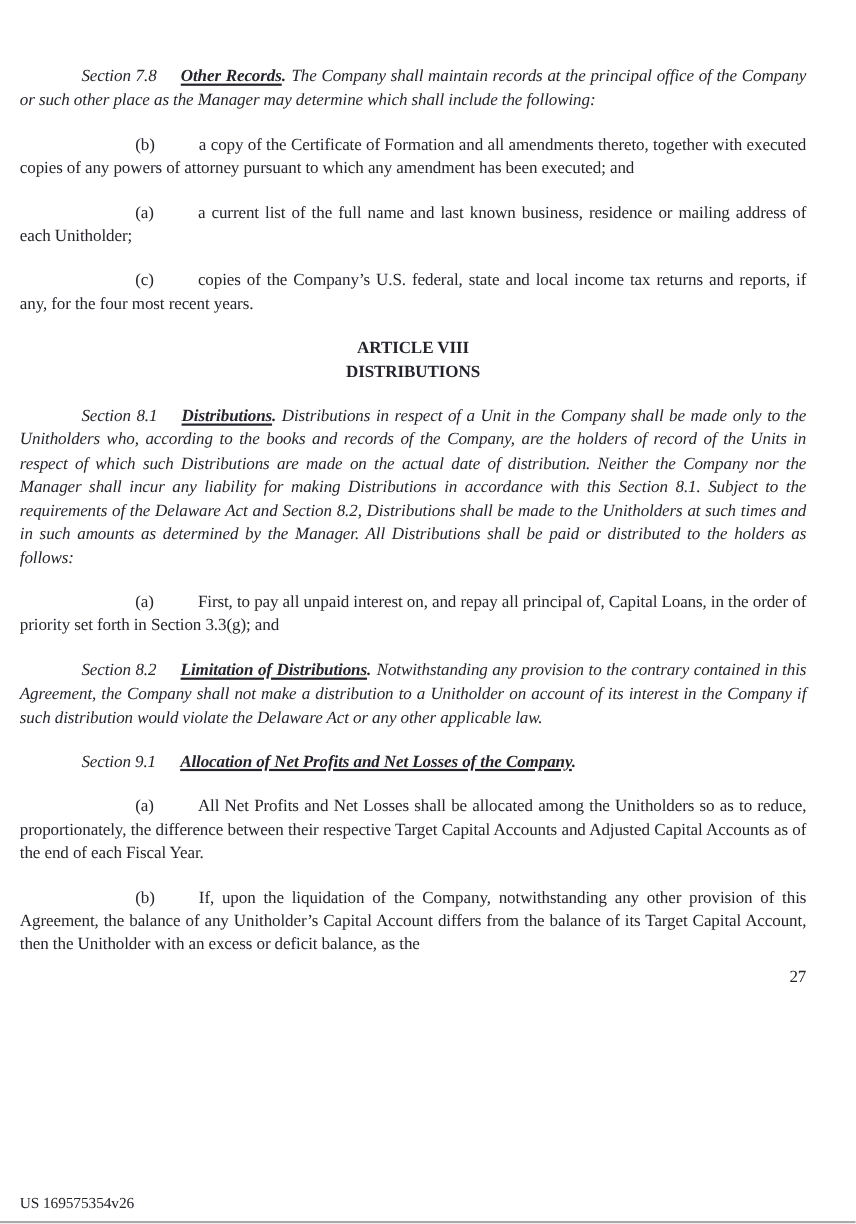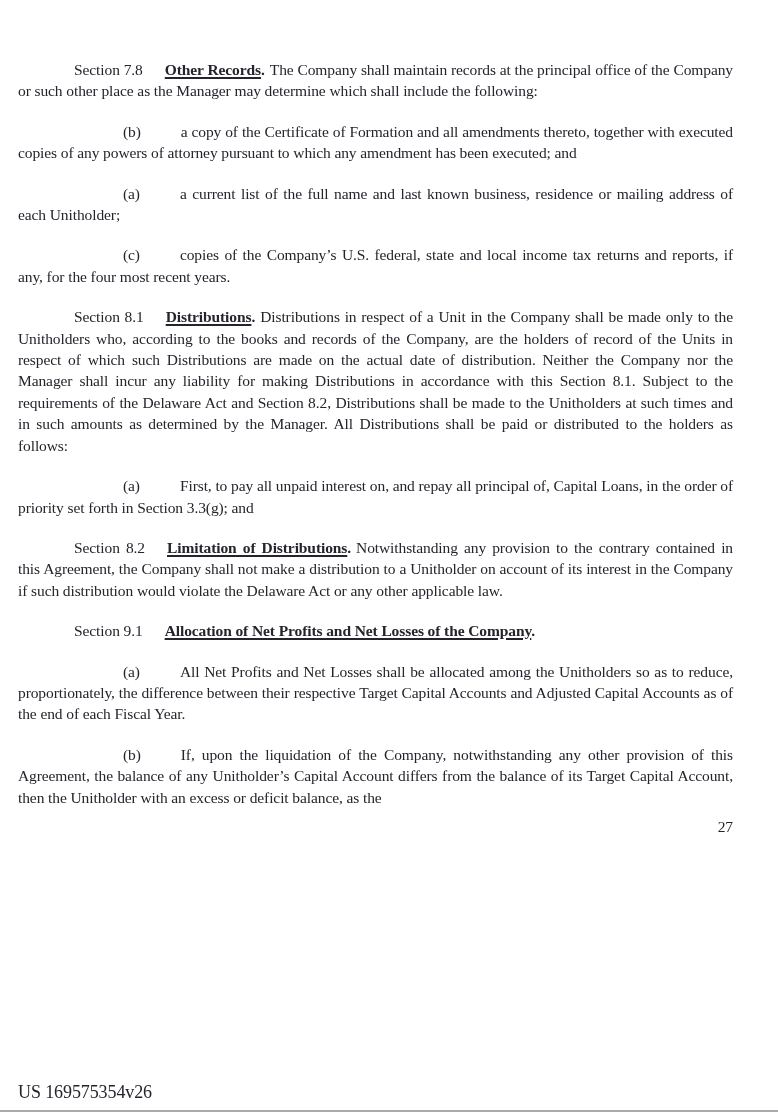--- a/index.html
+++ b/index.html
@@ -19,21 +19,21 @@
     padding: 59px 45px 0 18px;
     font-size: 15.5px;
     line-height: 21.4px;
     letter-spacing: -0.1px;
   }
   p.para {
     margin: 19px 0 0 0;
     text-align: justify;
   }
   p.para.first { margin-top: 0; }
-  p.sec { text-indent: 56px; }
+  p.sec { text-indent: 56px; font-style: italic; }
   p.sub { text-indent: 105px; }
   .tab  { display: inline-block; width: 22px; }
   .tabsub { display: inline-block; width: 40px; }
   .gap2 { display: inline-block; width: 5px; }
   .h {
     font-weight: bold;
     text-decoration: underline;
     text-decoration-thickness: 1.5px;
     text-underline-offset: 2px;
   }
@@ -46,21 +46,21 @@
   .article.tight { margin-top: 4px; }
   .article div { line-height: 21.4px; }
   .pagenum {
     margin-top: 8px;
     text-align: right;
   }
   .footer {
     position: absolute;
     left: 18px;
     bottom: 10px;
-    font-size: 18px;
+    font-size: 14px;
     letter-spacing: -0.1px;
   }
   .bottom-rule {
     position: absolute;
     left: 0; right: 0; bottom: 1px;
     height: 2px;
     background: #a9a9a9;
   }
 </style>
 </head>
@@ -70,20 +70,24 @@
   <div class="content">
 
     <p class="para sec first"><span>Section 7.8</span><span class="tab"></span><span class="h">Other Records</span><span class="hdot">.</span><span class="gap2"></span><span>The Company shall maintain records at the principal office of the Company or such other place as the Manager may determine which shall include the following:</span></p>
 
     <p class="para sub"><span>(b)</span><span class="tabsub"></span><span>a copy of the Certificate of Formation and all amendments thereto, together with executed copies of any powers of attorney pursuant to which any amendment has been executed; and</span></p>
 
     <p class="para sub"><span>(a)</span><span class="tabsub"></span><span>a current list of the full name and last known business, residence or mailing address of each Unitholder;</span></p>
 
     <p class="para sub"><span>(c)</span><span class="tabsub"></span><span>copies of the Company’s U.S. federal, state and local income tax returns and reports, if any, for the four most recent years.</span></p>
 
+    <div class="article">
+      <div>ARTICLE VIII</div>
+      <div>DISTRIBUTIONS</div>
+    </div>
 
     <p class="para sec"><span>Section 8.1</span><span class="tab"></span><span class="h">Distributions</span><span class="hdot">.</span><span class="gap2"></span><span>Distributions in respect of a Unit in the Company shall be made only to the Unitholders who, according to the books and records of the Company, are the holders of record of the Units in respect of which such Distributions are made on the actual date of distribution. Neither the Company nor the Manager shall incur any liability for making Distributions in accordance with this Section 8.1. Subject to the requirements of the Delaware Act and Section 8.2, Distributions shall be made to the Unitholders at such times and in such amounts as determined by the Manager. All Distributions shall be paid or distributed to the holders as follows:</span></p>
 
     <p class="para sub"><span>(a)</span><span class="tabsub"></span><span>First, to pay all unpaid interest on, and repay all principal of, Capital Loans, in the order of priority set forth in Section 3.3(g); and</span></p>
 
 
     <p class="para sec"><span>Section 8.2</span><span class="tab"></span><span class="h">Limitation of Distributions</span><span class="hdot">.</span><span class="gap2"></span><span>Notwithstanding any provision to the contrary contained in this Agreement, the Company shall not make a distribution to a Unitholder on account of its interest in the Company if such distribution would violate the Delaware Act or any other applicable law.</span></p>
 
     <div class="article tight">
     </div>

